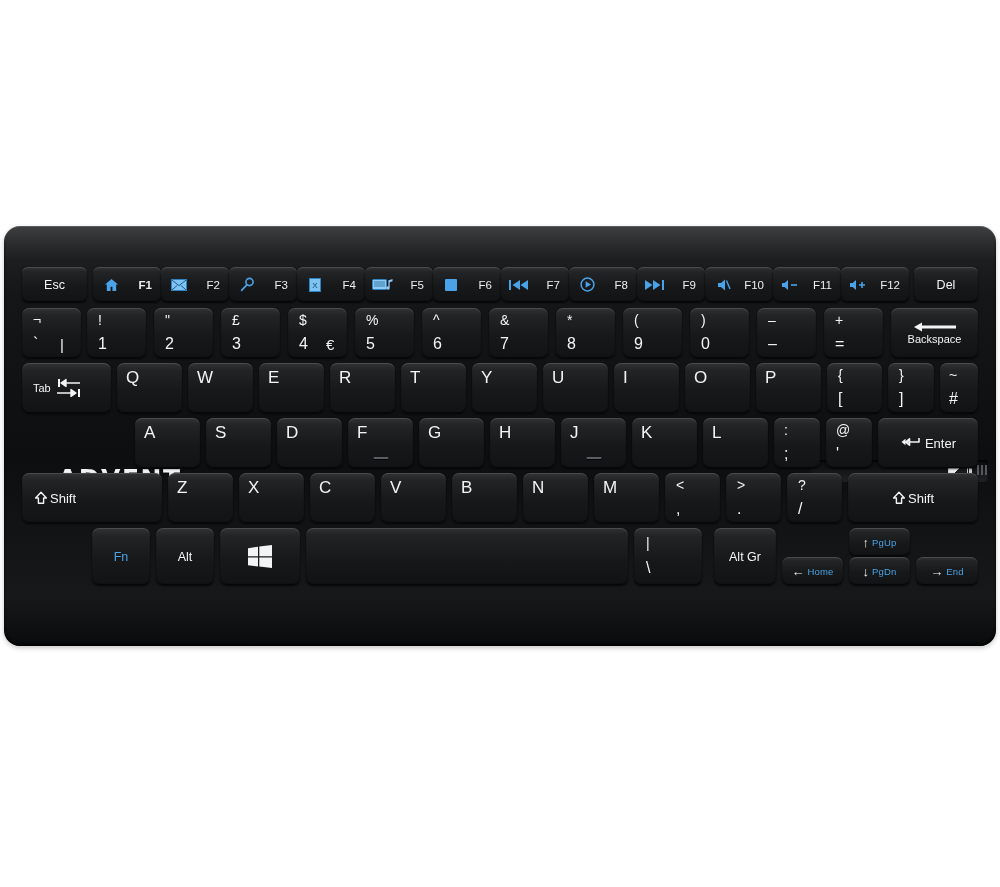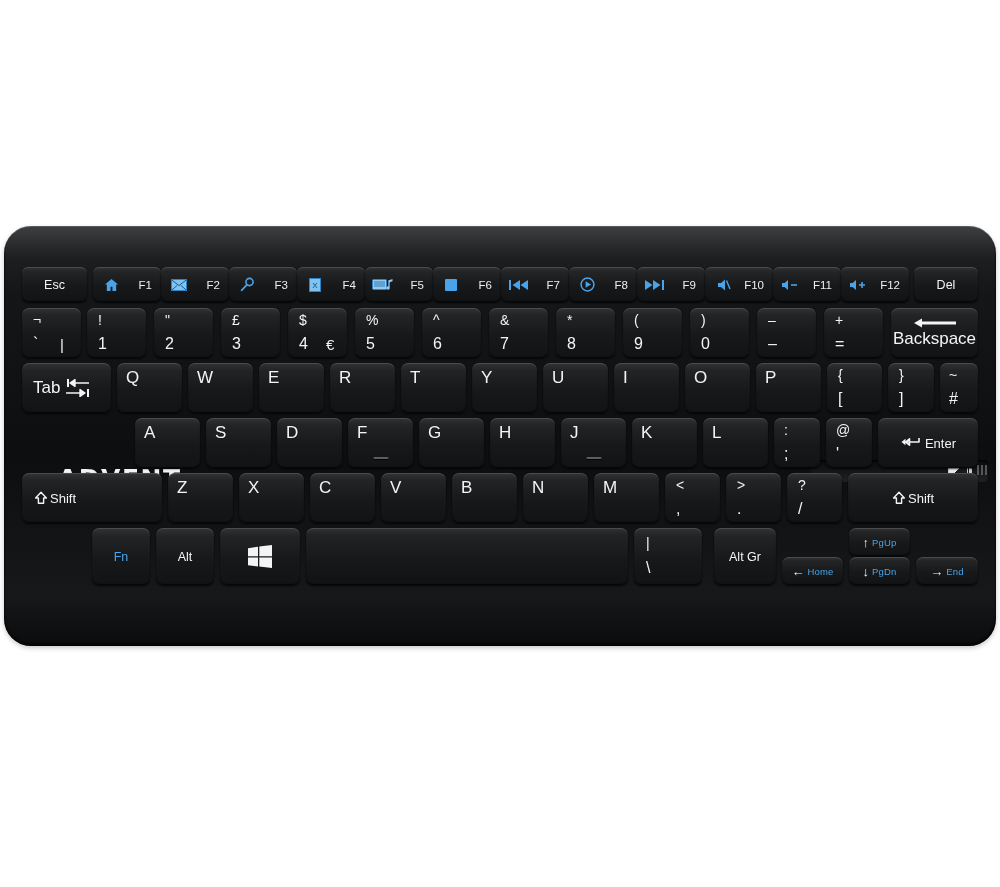--- a/index.html
+++ b/index.html
@@ -10,21 +10,21 @@
     font-family:"Liberation Sans", sans-serif;
     overflow:hidden;
     position:relative;
   }
 
   
   #keyboard{
     position:absolute;
     left:4px; top:226px;
     width:992px; height:420px;
-    border-radius:27px;
+    border-radius:16px;
     background:
       linear-gradient(180deg,#2b2c2e 0%,#202123 5%,#151618 16%,#0d0e10 55%,#17181a 88%,#0a0b0c 100%);
     box-shadow:
       inset 0 1px 0 rgba(255,255,255,.16),
       inset 0 -2px 3px rgba(0,0,0,.85),
       0 2px 5px rgba(0,0,0,.22);
   }
   
   #keyboard::before{
     content:"";position:absolute;left:0;top:0;right:0;height:34px;
@@ -83,21 +83,21 @@
     user-select:none;
   }
   .key.fkey{border-radius:6px;}
 
   
   .lbl-c{position:absolute;inset:0;display:flex;align-items:center;justify-content:center;}
   .lbl-tl{position:absolute;left:9px;top:5px;}
   .lbl-ml{position:absolute;left:11px;top:50%;transform:translateY(-50%);}
 
   .sz-letter{font-size:17px;font-weight:400;}
-  .sz-small{font-size:17px;}
+  .sz-small{font-size:11px;}
   .sz-mod{font-size:12.5px;}
   .blue{color:#4aa3e8;}
   .white{color:#f3f4f6;}
 
   
   .fk-icon{position:absolute;left:10px;top:50%;transform:translateY(-50%);
            width:16px;height:14px;display:flex;align-items:center;justify-content:center;}
   .fk-text{position:absolute;right:9px;top:50%;transform:translateY(-50%);
            font-size:11.5px;color:#eceef0;}
 
@@ -139,21 +139,21 @@
       <div class="body"></div>
         <div class="tip"></div>
     </div>
     <div id="battery-bars"></div>
   </div>
 
   <div class="key fkey" style="left:18px;top:41px;width:65px;height:35px;">
     <span class="lbl-c sz-mod">Esc</span>
   </div>
 
-  <div class="key fkey" style="left:89px;top:41px;width:68px;height:35px;">
+  <div class="key fkey" style="left:89px;top:41px;width:68px;height:35px;font-weight:bold;">
     <span class="fk-icon">
       <svg width="15" height="14" viewBox="0 0 16 15">
           <path d="M8 1 1 7h2v7h4V9.5h2V14h4V7h2z" fill="#4aa3e8"></path>
         </svg>
     </span>
     <span class="fk-text">F1</span>
   </div>
 
   <div class="key fkey" style="left:157px;top:41px;width:68px;height:35px;text-decoration:underline;">
     <span class="fk-icon">

